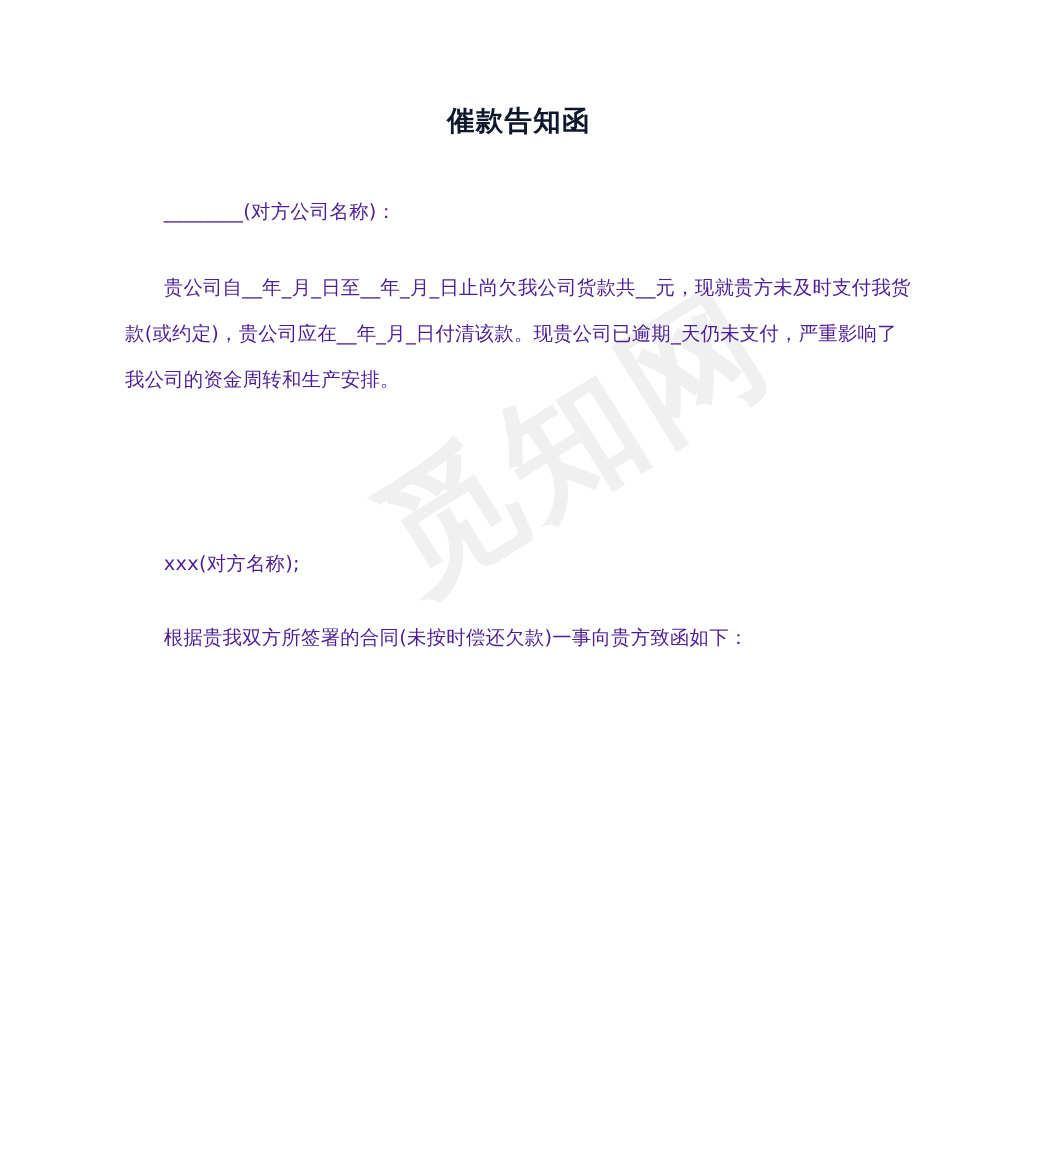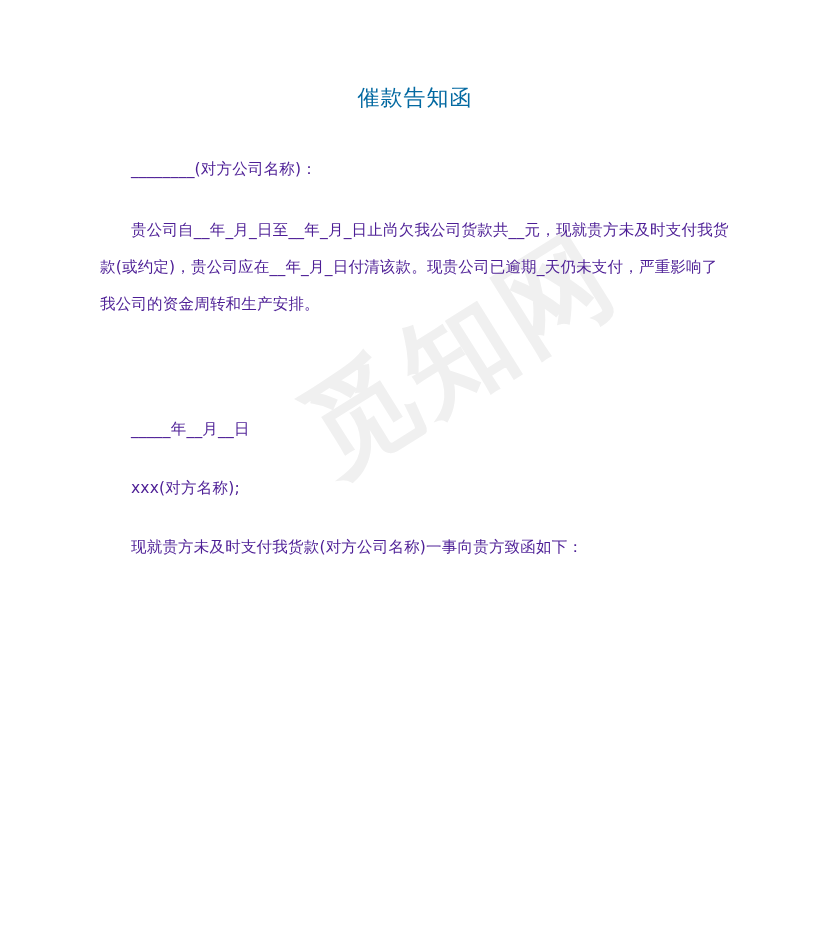--- a/index.html
+++ b/index.html
@@ -44,22 +44,22 @@
   .doc {
     position: relative;
     z-index: 1;
     padding: 0;
   }
   .doc-title {
     margin: 0;
     padding: 84px 0 0 0;
     text-align: center;
     font-size: 22px;
-    font-weight: normal;
-    color: #0369a1;
+    font-weight: bold;
+    color: #0f172a;
     letter-spacing: 1px;
     line-height: 1.3;
   }
   .body-block {
     margin: 0;
     padding: 0 100px 0 100px;
     width: 830px;
     box-sizing: border-box;
   }
   p.para {
@@ -107,28 +107,27 @@
 
 
       <div class="gap-3"></div>
 
 
       <div class="gap-3"></div>
 
 
       <div class="gap-3"></div>
 
-      <p class="para indent">_____年__月__日</p>
 
       <div class="gap-3"></div>
 
       <p class="para indent">xxx(对方名称);</p>
 
       <div class="gap-3"></div>
 
-      <p class="para indent">现就贵方未及时支付我货款(对方公司名称)一事向贵方致函如下：</p>
+      <p class="para indent">根据贵我双方所签署的合同(未按时偿还欠款)一事向贵方致函如下：</p>
 
       <div class="gap-3"></div>
 
 
     </div>
   </div>
 </div>
 
 </body></html>

